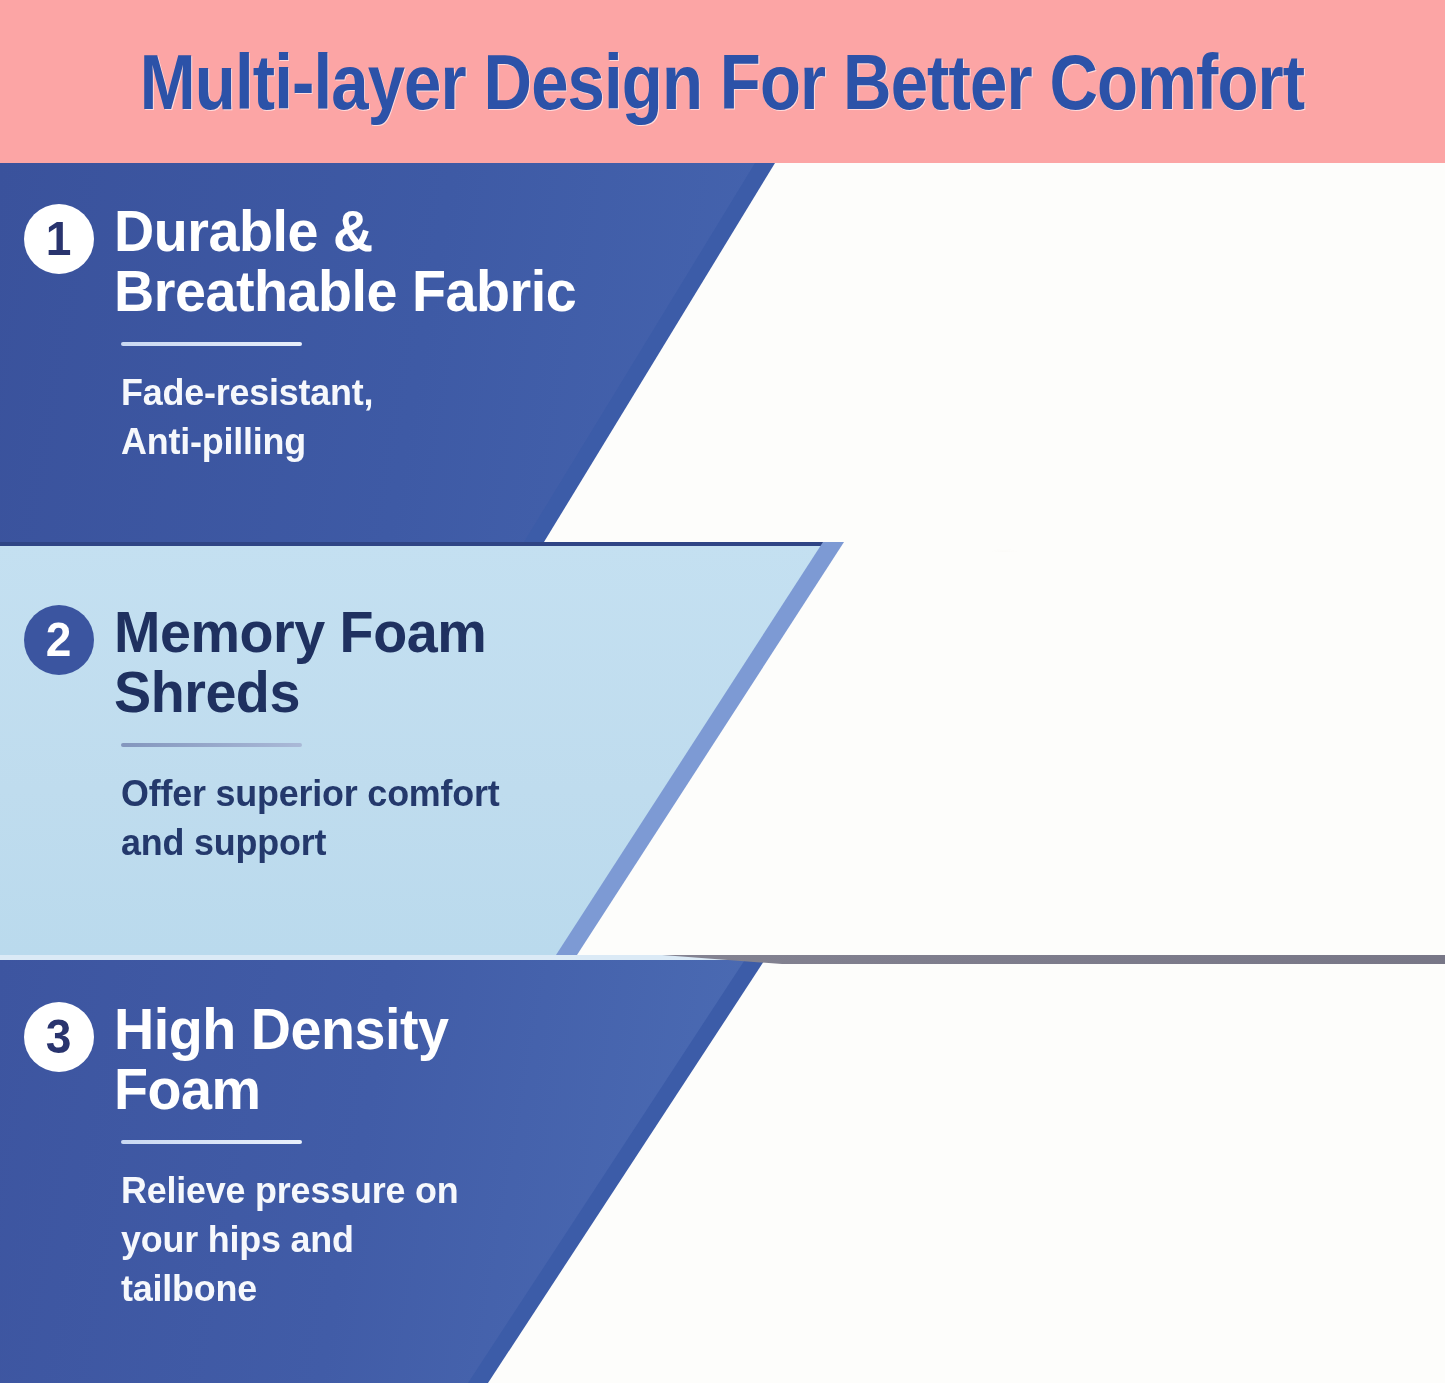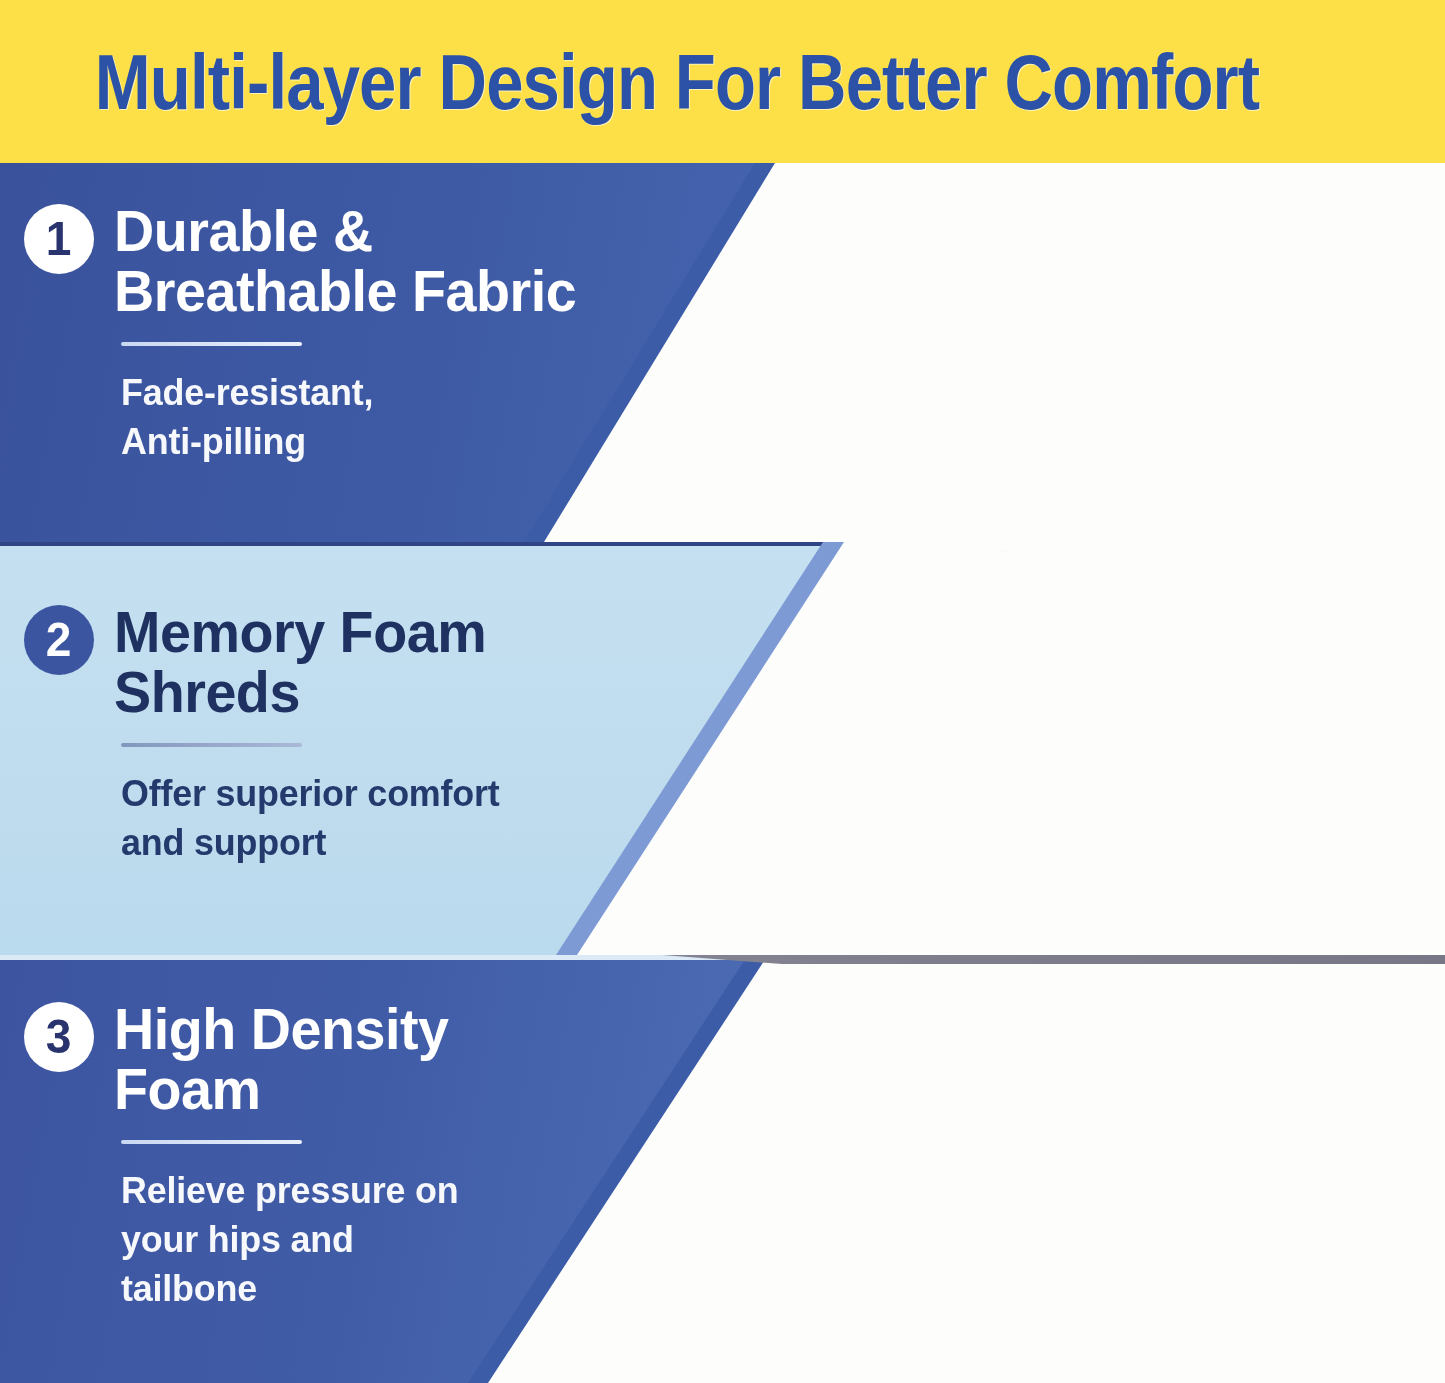--- a/index.html
+++ b/index.html
@@ -6,22 +6,22 @@
   html,body { background:#fff; }
   body {
     width:1445px; height:1383px;
     font-family:"Liberation Sans", sans-serif;
     overflow:hidden; position:relative;
   }
 
   
   .header {
     position:absolute; left:0; top:0; width:1445px; height:163px;
-    background:#fde047;
-    display:flex; align-items:center; justify-content:flex-start;
+    background:#fca5a5;
+    display:flex; align-items:center; justify-content:center;
   }
   .header-title {
     font-size:78px;
     font-weight:bold;
     color:#2c52a8;
     letter-spacing:-1px;
     transform:scaleX(0.86);
     white-space:nowrap;
     line-height:1;
     text-shadow:1px 1px 0 rgba(255,255,255,0.6);

